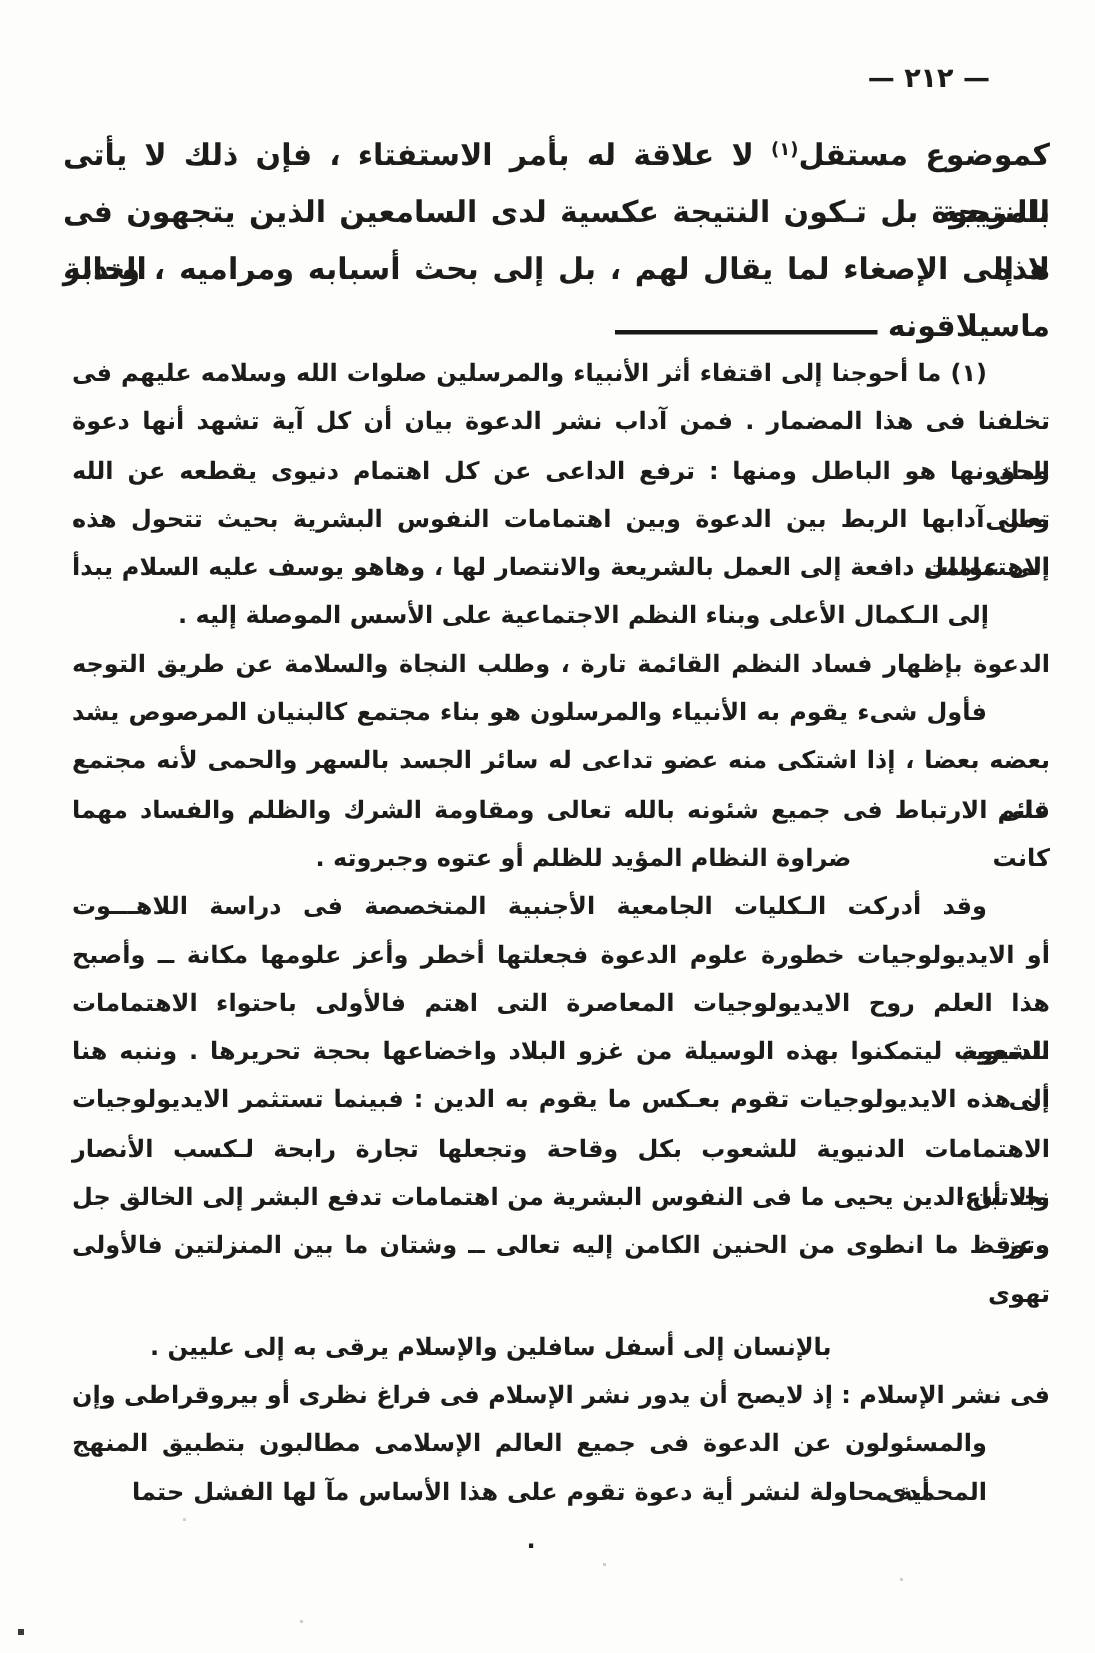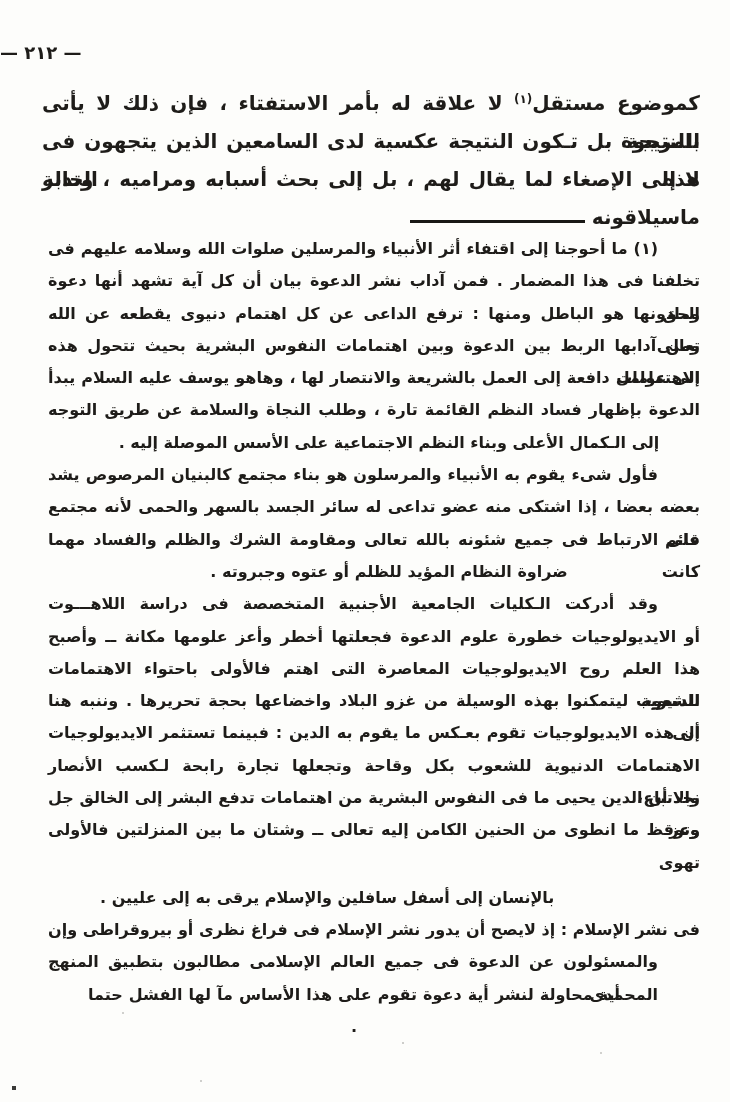--- a/index.html
+++ b/index.html
@@ -6,21 +6,21 @@
   .page{
     position:relative;
     width:730px;height:1102px;
     background:#fdfdfb;
     font-family:"DejaVu Sans",sans-serif;
     color:#1e1c19;
     overflow:hidden;
   }
   .page-number{
     position:absolute;top:42px;left:0;width:660px;
-    text-align:left;
+    text-align:right;
     font-size:18px;font-weight:bold;letter-spacing:3px;
     direction:rtl;
   }
   .main-text{
     position:absolute;top:84px;right:30px;left:42px;
     direction:rtl;
   }
   .mline{
     font-size:20px;line-height:38px;height:38px;
     font-weight:bold;
@@ -78,22 +78,22 @@
     </div>
 
   <div class="footnote-rule"></div>
 
   <div class="footnote">
       <div class="fline para-start">(١) ما أحوجنا إلى اقتفاء أثر الأنبياء والمرسلين صلوات الله وسلامه عليهم فى</div>
       <div class="fline">تخلفنا فى هذا المضمار . فمن آداب نشر الدعوة بيان أن كل آية تشهد أنها دعوة الحق</div>
       <div class="fline">ومادونها هو الباطل ومنها : ترفع الداعى عن كل اهتمام دنيوى يقطعه عن الله تعالى .</div>
       <div class="fline">ومن آدابها الربط بين الدعوة وبين اهتمامات النفوس البشرية بحيث تتحول هذه الاهتمامات</div>
       <div class="fline">إلى عوامل دافعة إلى العمل بالشريعة والانتصار لها ، وهاهو يوسف عليه السلام يبدأ</div>
+      <div class="fline end-center">إلى الـكمال الأعلى وبناء النظم الاجتماعية على الأسس الموصلة إليه .</div>
       <div class="fline">الدعوة بإظهار فساد النظم القائمة تارة ، وطلب النجاة والسلامة عن طريق التوجه</div>
-      <div class="fline end-center">إلى الـكمال الأعلى وبناء النظم الاجتماعية على الأسس الموصلة إليه .</div>
       <div class="fline para-start">فأول شىء يقوم به الأنبياء والمرسلون هو بناء مجتمع كالبنيان المرصوص يشد</div>
       <div class="fline">بعضه بعضا ، إذا اشتكى منه عضو تداعى له سائر الجسد بالسهر والحمى لأنه مجتمع قائم</div>
       <div class="fline">على الارتباط فى جميع شئونه بالله تعالى ومقاومة الشرك والظلم والفساد مهما كانت</div>
       <div class="fline end-center">ضراوة النظام المؤيد للظلم أو عتوه وجبروته .</div>
       <div class="fline para-start">وقد أدركت الـكليات الجامعية الأجنبية المتخصصة فى دراسة اللاهـــوت</div>
       <div class="fline">أو الايديولوجيات خطورة علوم الدعوة فجعلتها أخطر وأعز علومها مكانة ــ وأصبح</div>
       <div class="fline">هذا العلم روح الايديولوجيات المعاصرة التى اهتم فالأولى باحتواء الاهتمامات الدنيوية</div>
       <div class="fline">للشعوب ليتمكنوا بهذه الوسيلة من غزو البلاد واخضاعها بحجة تحريرها . وننبه هنا إلى</div>
       <div class="fline">أن هذه الايديولوجيات تقوم بعـكس ما يقوم به الدين : فبينما تستثمر الايديولوجيات</div>
       <div class="fline">الاهتمامات الدنيوية للشعوب بكل وقاحة وتجعلها تجارة رابحة لـكسب الأنصار والاتباع،</div>

